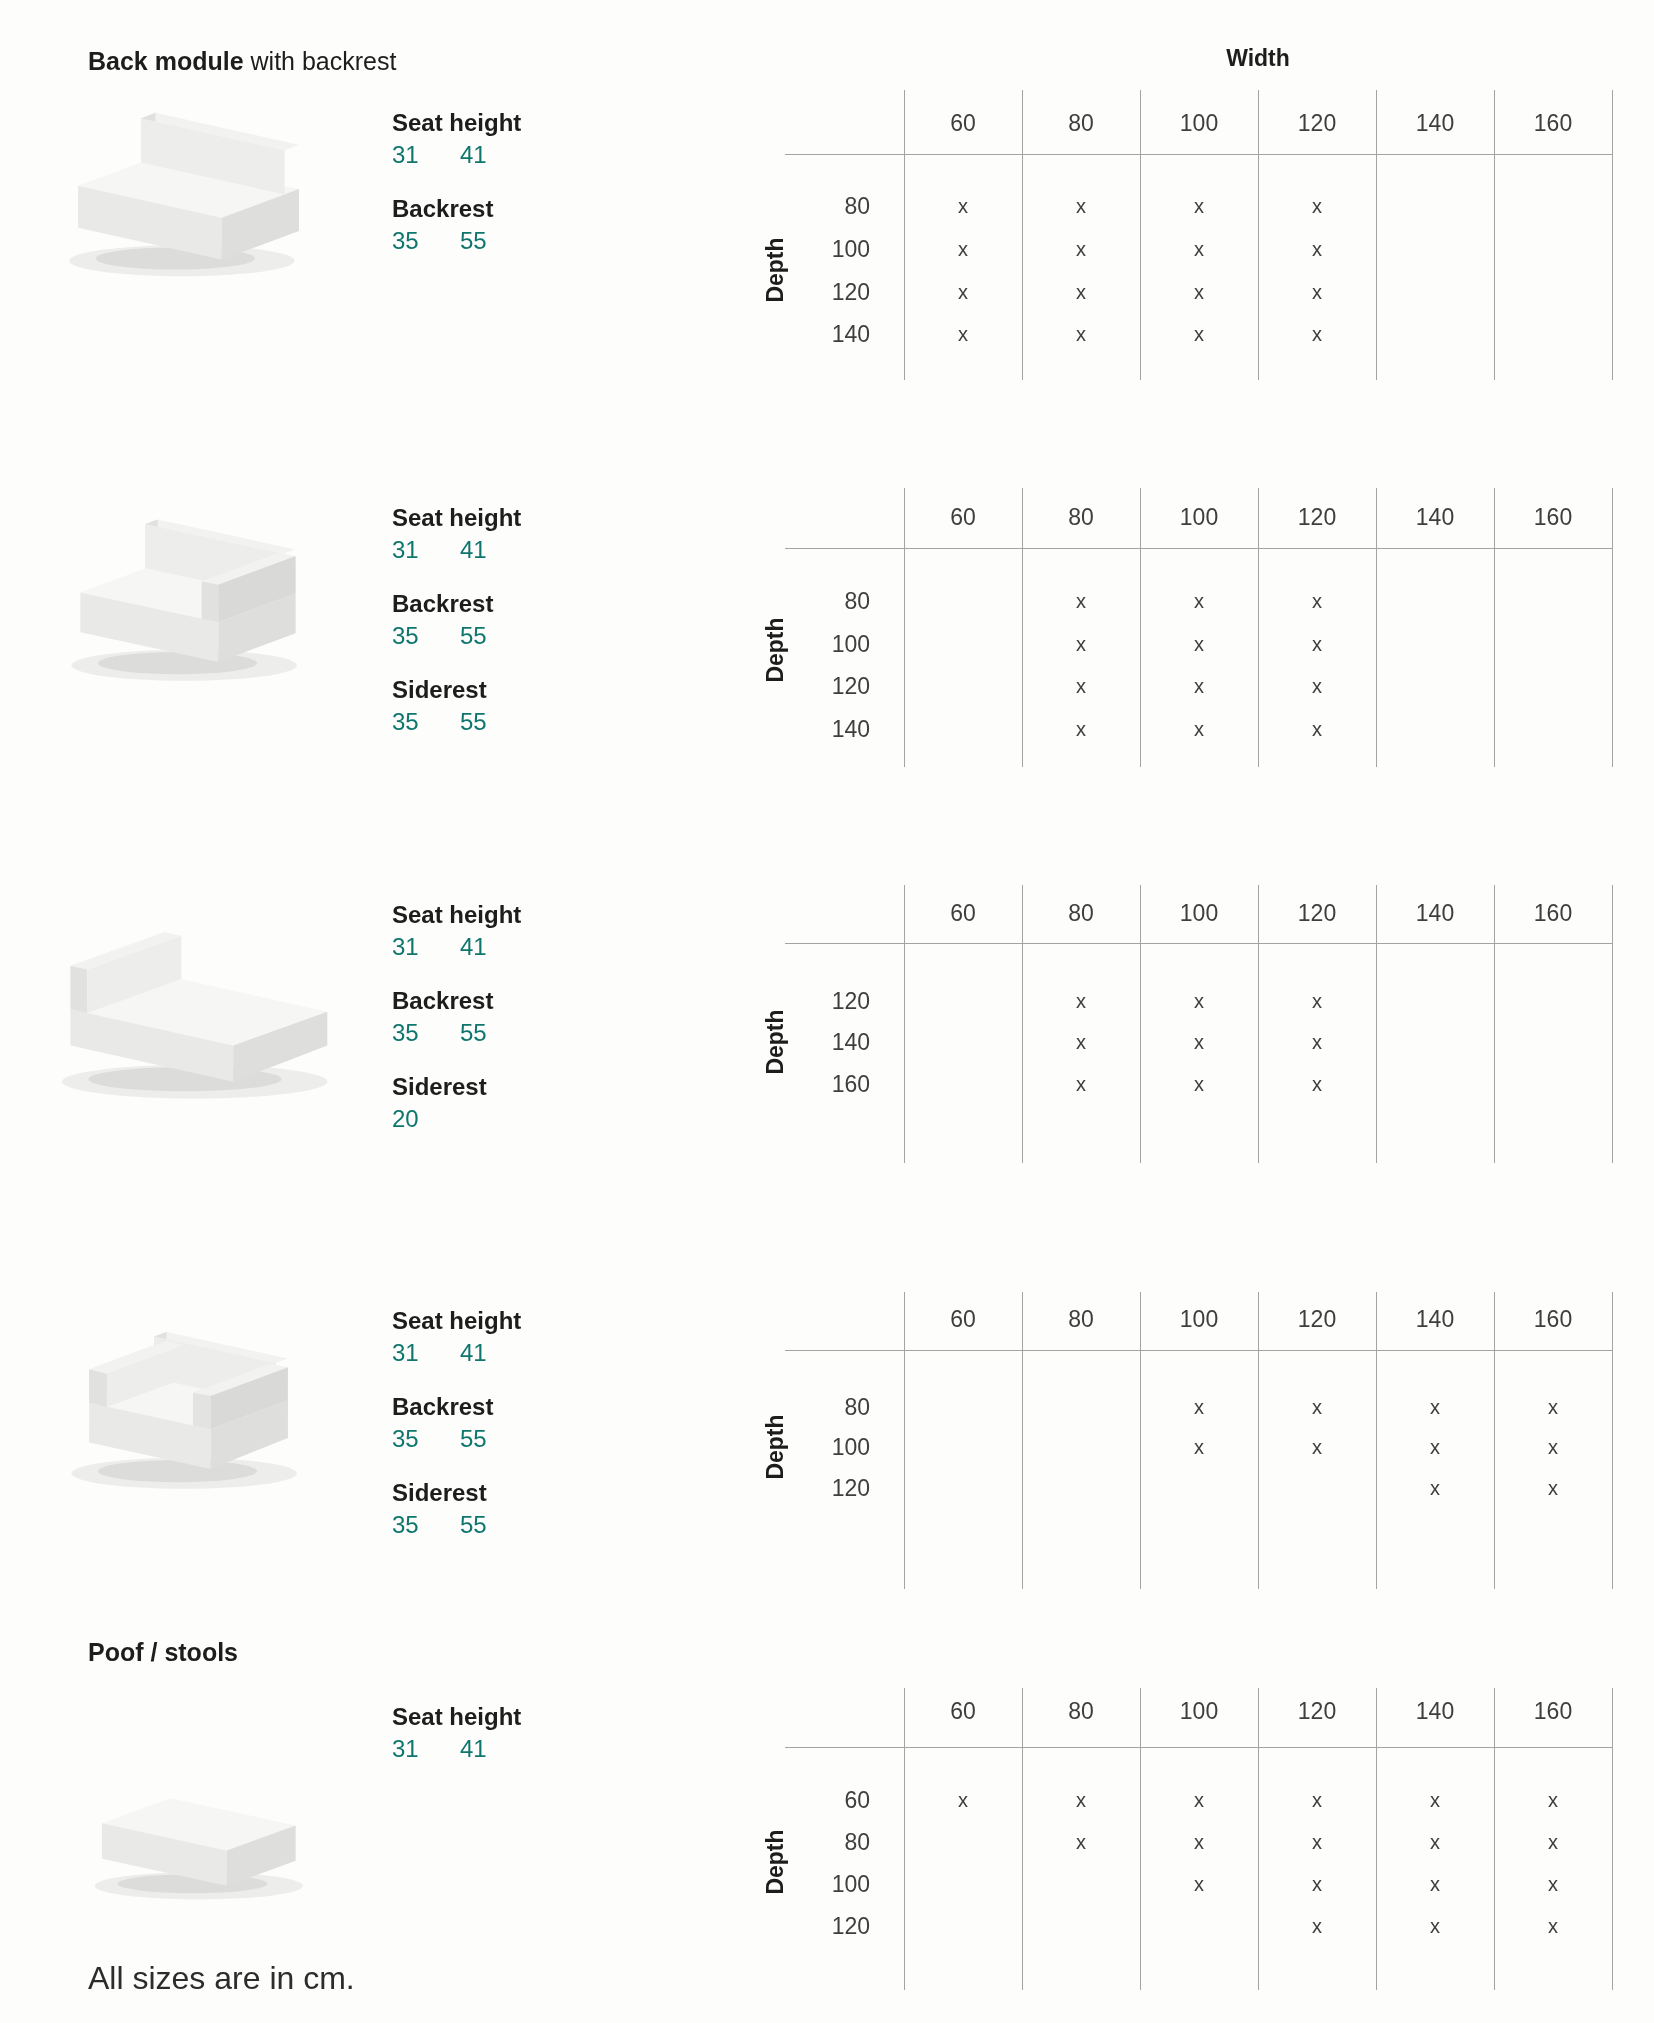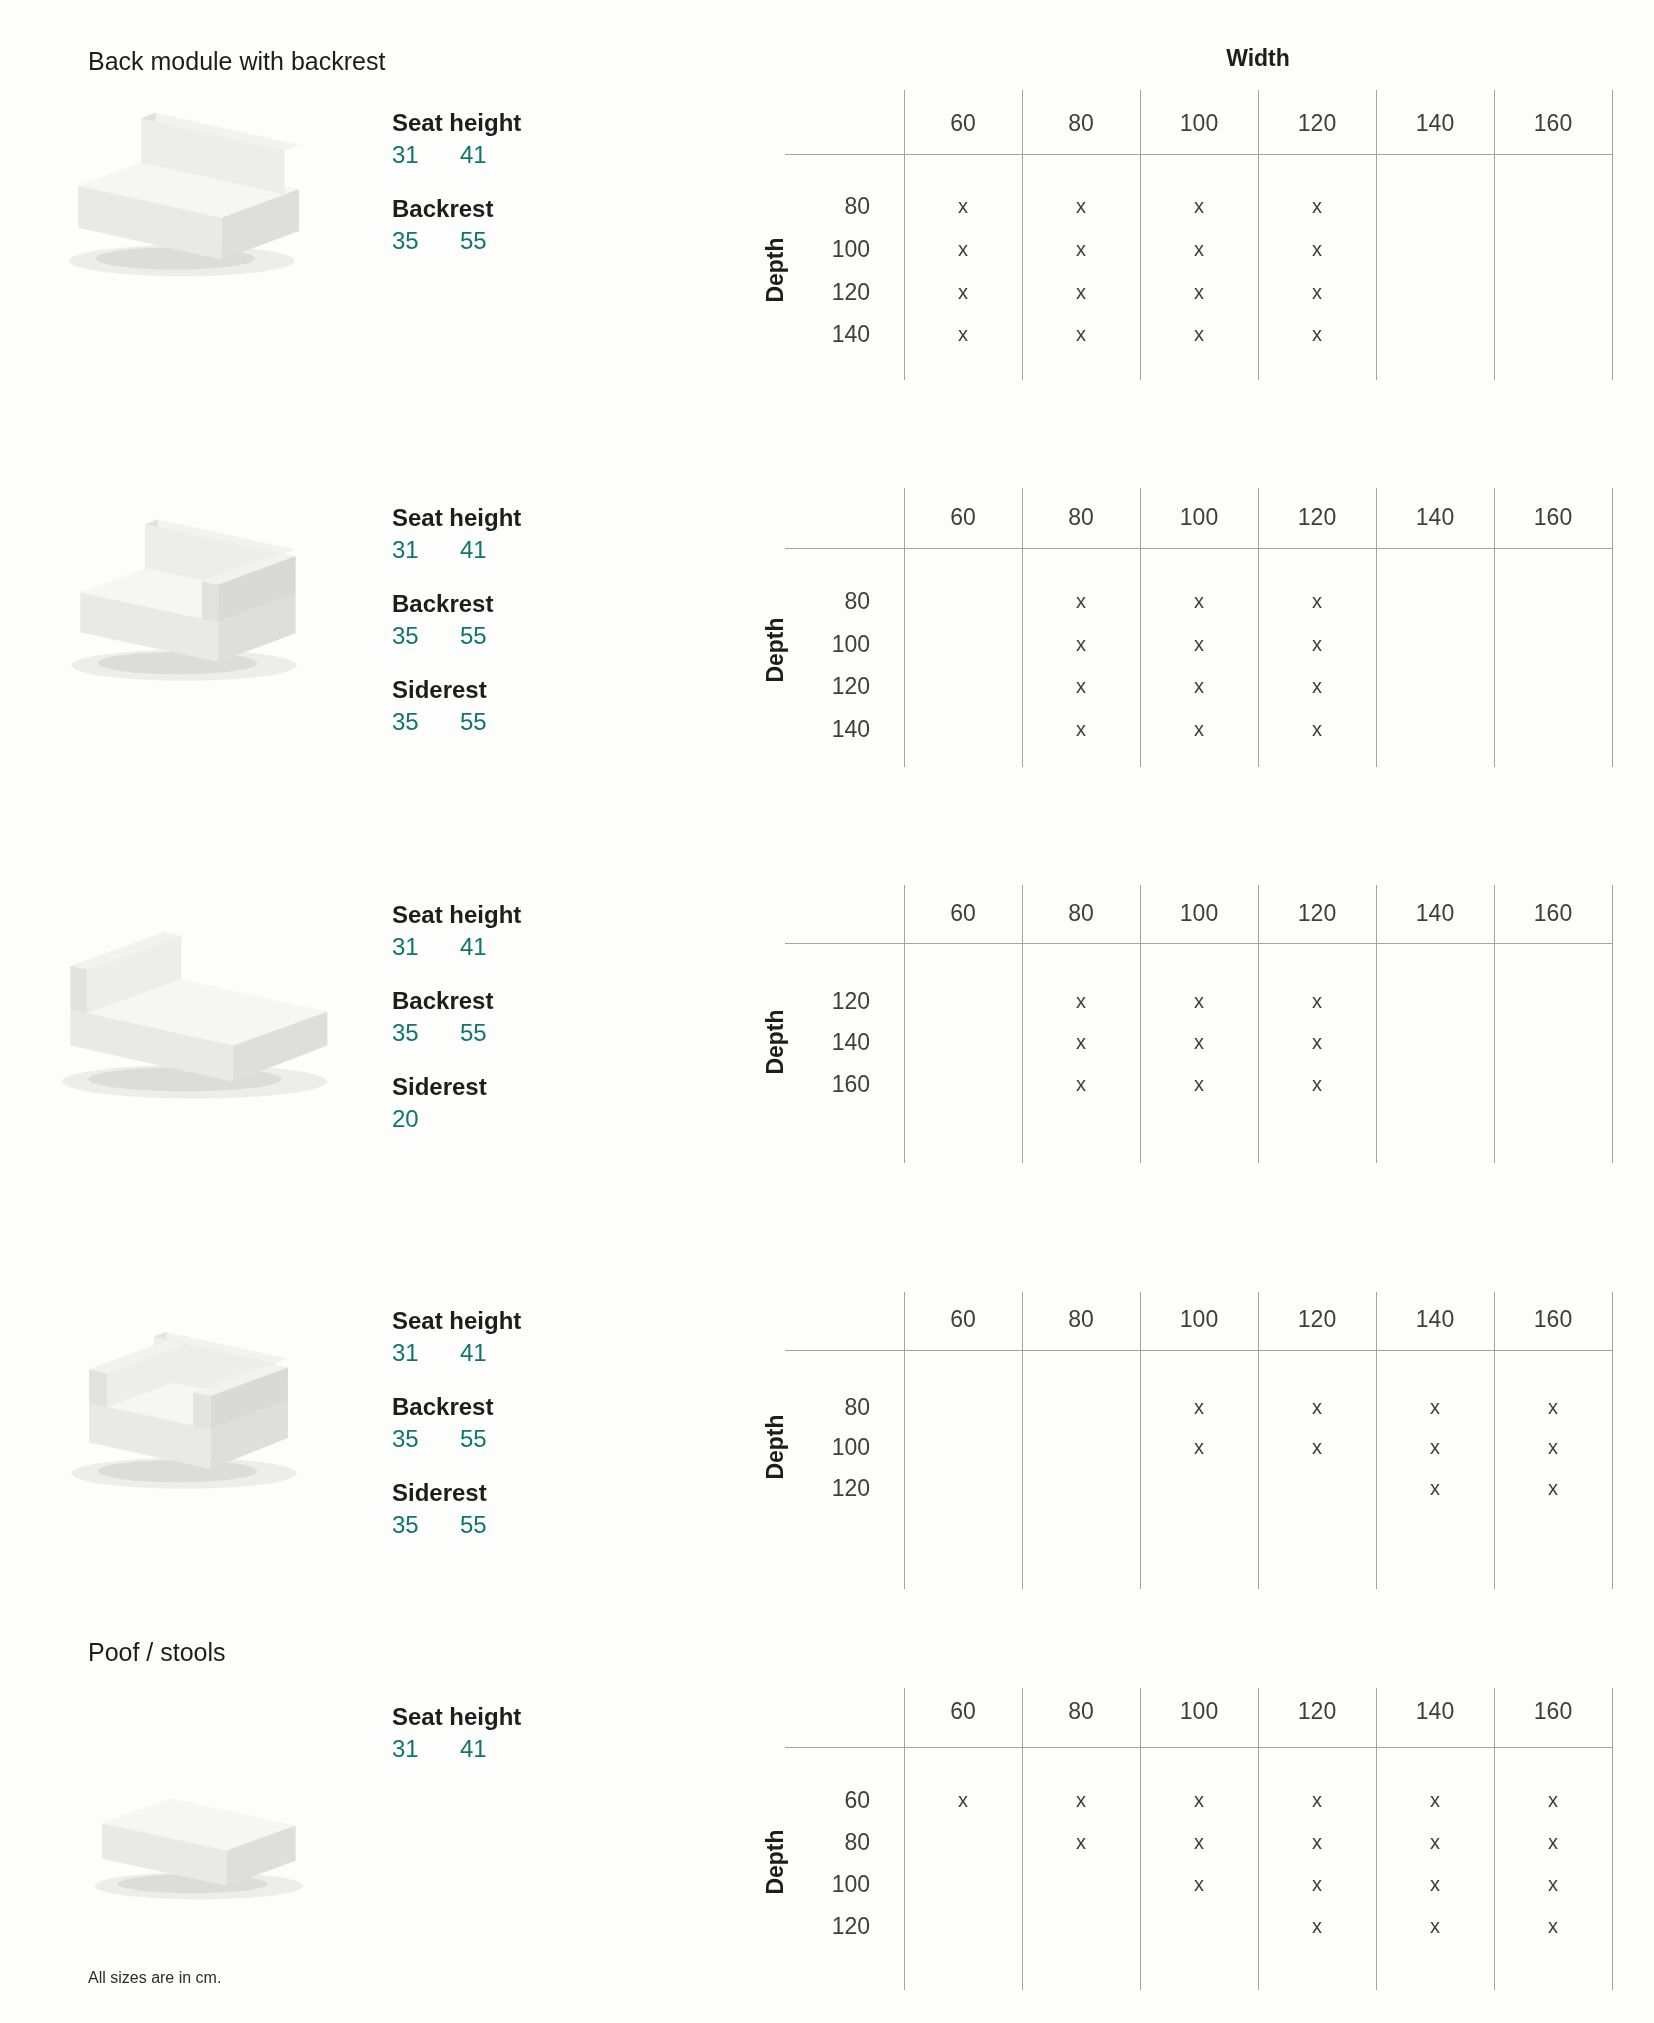--- a/index.html
+++ b/index.html
@@ -1,20 +1,20 @@
 <!DOCTYPE html>
 <html><head>
 <meta charset="utf-8">
 <style>
   html,body{margin:0;padding:0;}
   body{width:1654px;height:2023px;position:relative;background:#fdfdfc;
        font-family:"Liberation Sans",sans-serif;color:#1d1d1b;overflow:hidden;}
   .sec{position:absolute;left:0;width:1654px;}
   .title{position:absolute;left:88px;font-size:25px;line-height:32px;white-space:nowrap;}
-  .title .tb{font-weight:400;text-align:center;}
+  .title .tb{font-weight:700;text-align:center;}
   .title .tr{font-weight:400;}
   .img{position:absolute;}
   .specs{position:absolute;left:392px;width:330px;}
   .sg{margin-bottom:22px;}
   .sl{font-weight:700;font-size:24px;line-height:32px;}
   .sv{font-size:24px;line-height:32px;color:#0f766e;}
   .sv span{display:inline-block;min-width:68px;}
   .tbl{position:absolute;left:904px;top:0;width:709px;}
   .vl{position:absolute;width:1px;background:#a3a3a2;}
   .hl{position:absolute;left:-119px;width:828px;height:1px;background:#a3a3a2;}
@@ -22,21 +22,21 @@
         font-weight:700;font-size:23px;line-height:30px;color:#1d1d1b;}
   .thead{position:absolute;left:0;width:708px;display:flex;}
   .thead span{flex:0 0 118px;text-align:center;font-size:23px;line-height:30px;color:#3e3e3d;}
   .trow{position:absolute;left:0;width:708px;display:flex;height:30px;}
   .trow span{flex:0 0 118px;text-align:center;font-size:20px;line-height:30px;color:#3e3e3d;}
   .rl{position:absolute;left:-134px;width:100px;text-align:right;
       font-size:23px;line-height:30px;color:#3e3e3d;}
   .depth{position:absolute;left:-199px;width:140px;height:30px;line-height:30px;
          text-align:center;font-weight:700;font-size:23px;color:#1d1d1b;
          transform:rotate(-90deg);}
-  .note{position:absolute;left:88px;top:1961px;font-size:16px;line-height:34px;color:#2c2c2b;text-align:right;}
+  .note{position:absolute;left:88px;top:1961px;font-size:32px;line-height:34px;color:#2c2c2b;text-align:right;}
 </style>
 </head>
 <body>
 
 <div class="sec" style="top:30px;height:400px">
   <div class="title" style="top:15px">
     <span class="tb">Back module</span>
     <span class="tr">with backrest</span>
   </div>
   <svg class="img" style="left:45px;top:76px" width="265" height="177" viewBox="0 0 240 160">

